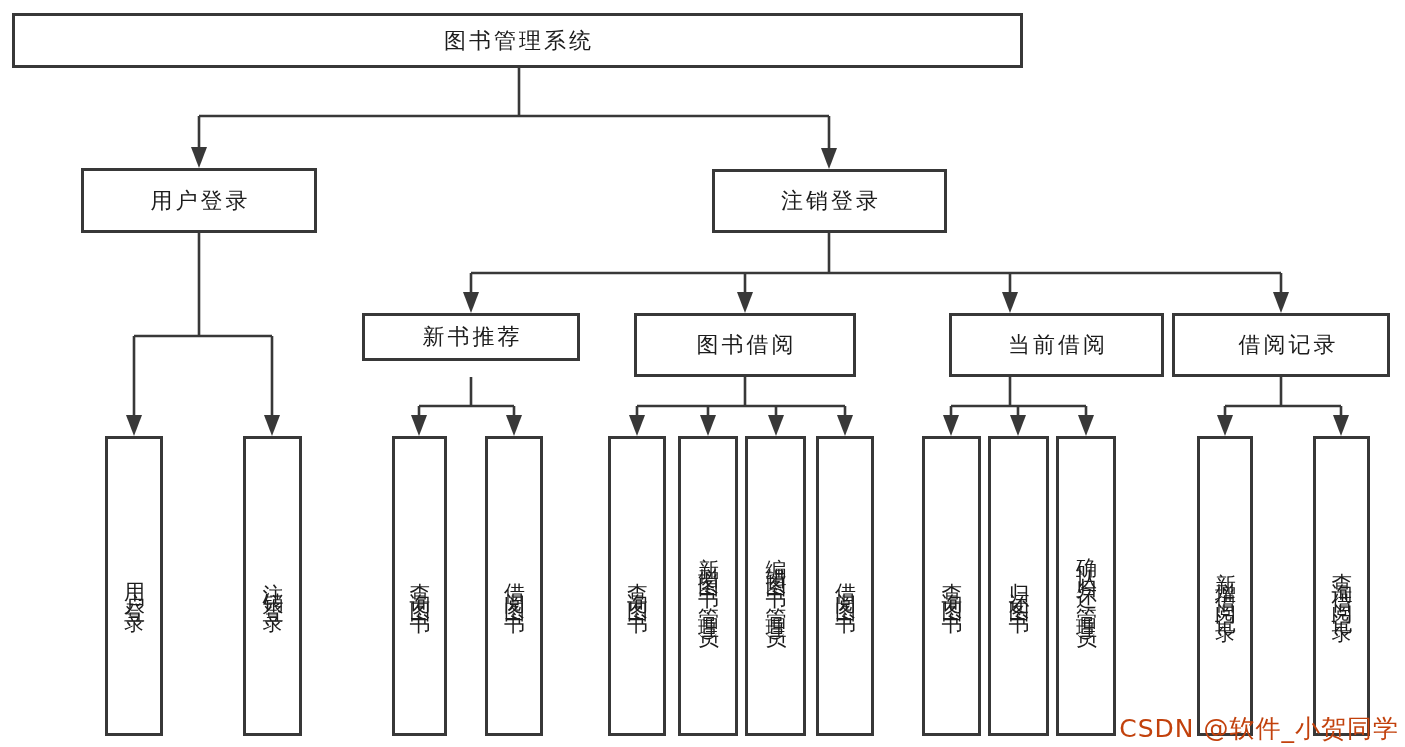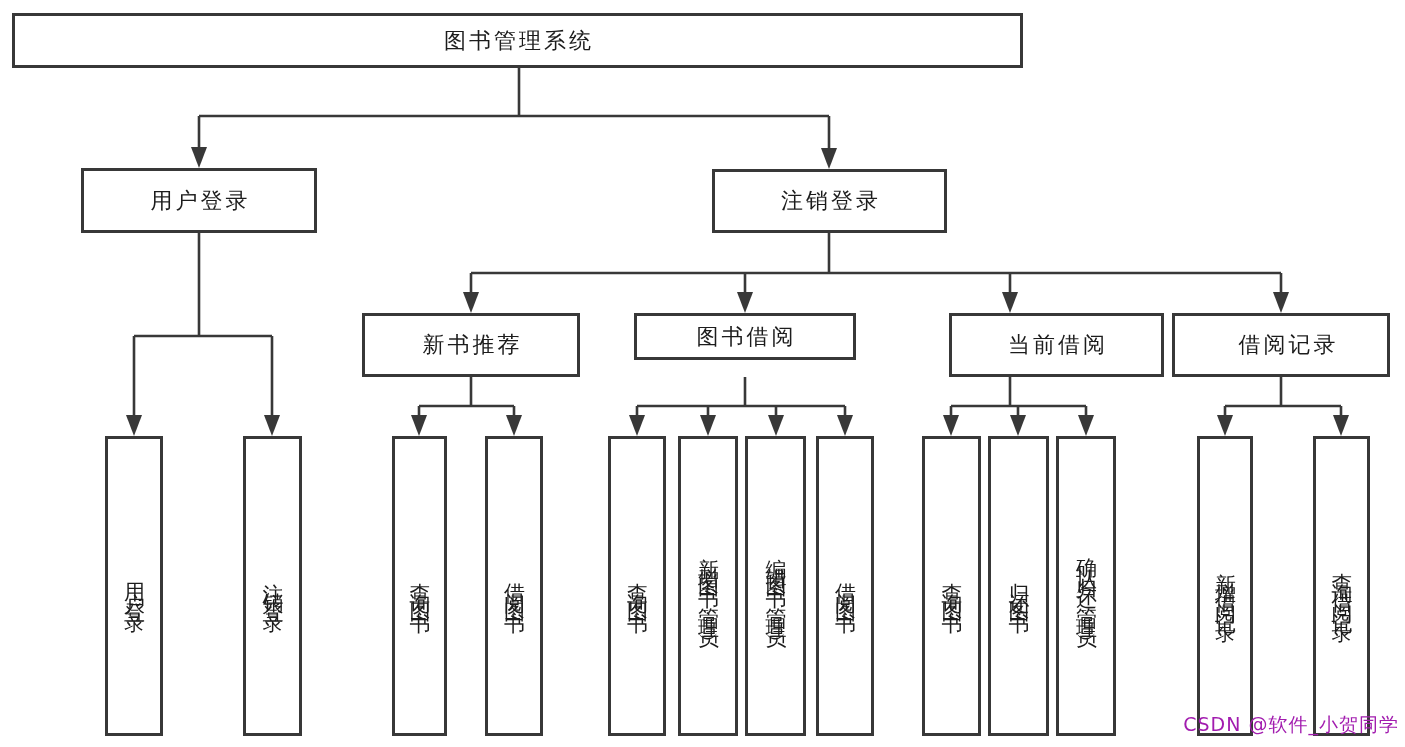--- a/index.html
+++ b/index.html
@@ -29,22 +29,22 @@
   .vlabel{
     writing-mode:vertical-rl;
     text-orientation:mixed;
     font-size:21px;
     letter-spacing:10px;
     line-height:1;
   }
   #watermark{
     position:absolute;
     right:6px;top:712px;
-    font-size:19px;
-    color:#a21caf;
+    font-size:25px;
+    color:#c2410c;
     letter-spacing:1px;
     z-index:3;
     white-space:nowrap;
   }
   .stroke{stroke:#383838;stroke-width:2.6;fill:none;}
   .arrow{fill:#383838;stroke:none;}
 </style>
 </head>
 <body>
 
@@ -130,24 +130,24 @@
     <span class="hlabel">图书管理系统</span>
   </div>
 
   <div class="box" style="left:81px;top:168px;width:236px;height:65px;">
     <span class="hlabel">用户登录</span>
   </div>
   <div class="box" style="left:712px;top:169px;width:235px;height:64px;">
     <span class="hlabel">注销登录</span>
   </div>
 
-  <div class="box" style="left:362px;top:313px;width:218px;height:64px;">
+  <div class="box" style="left:362px;top:313px;width:218px;height:48px;">
     <span class="hlabel">新书推荐</span>
   </div>
-  <div class="box" style="left:634px;top:313px;width:222px;height:47px;">
+  <div class="box" style="left:634px;top:313px;width:222px;height:64px;">
     <span class="hlabel">图书借阅</span>
   </div>
   <div class="box" style="left:902px;top:313px;width:215px;height:64px;margin-left:47px;">
     <span class="hlabel">当前借阅</span>
   </div>
   <div class="box" style="left:1172px;top:313px;width:218px;height:64px;padding-left:12px;">
     <span class="hlabel">借阅记录</span>
   </div>
 
   <div class="box" style="left:105px;top:436px;width:58px;height:300px;">

